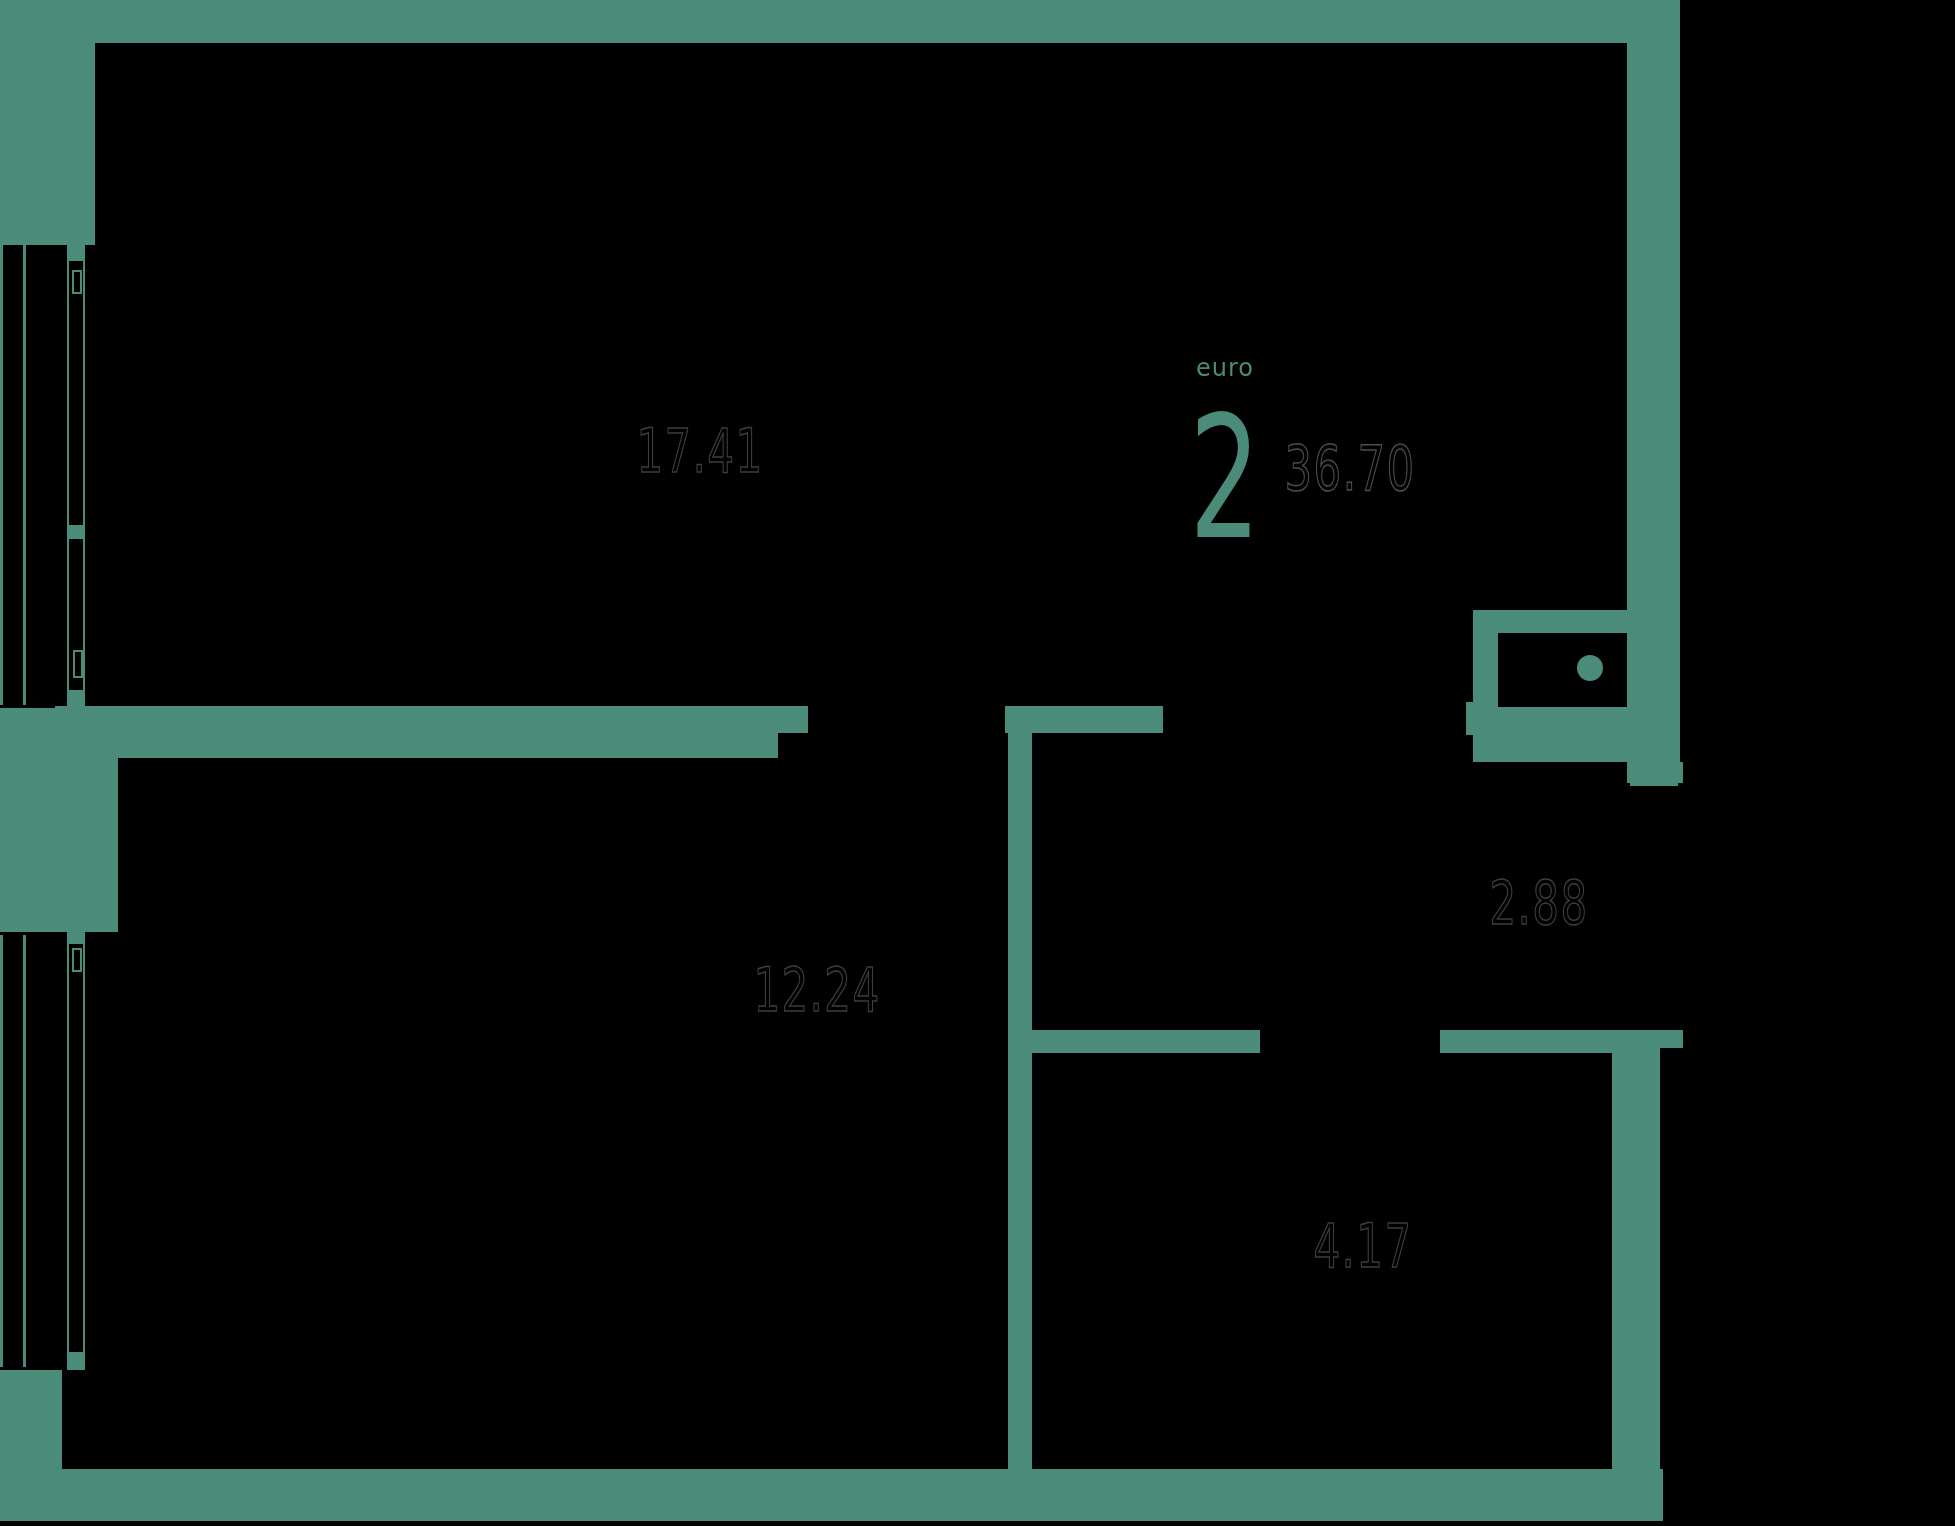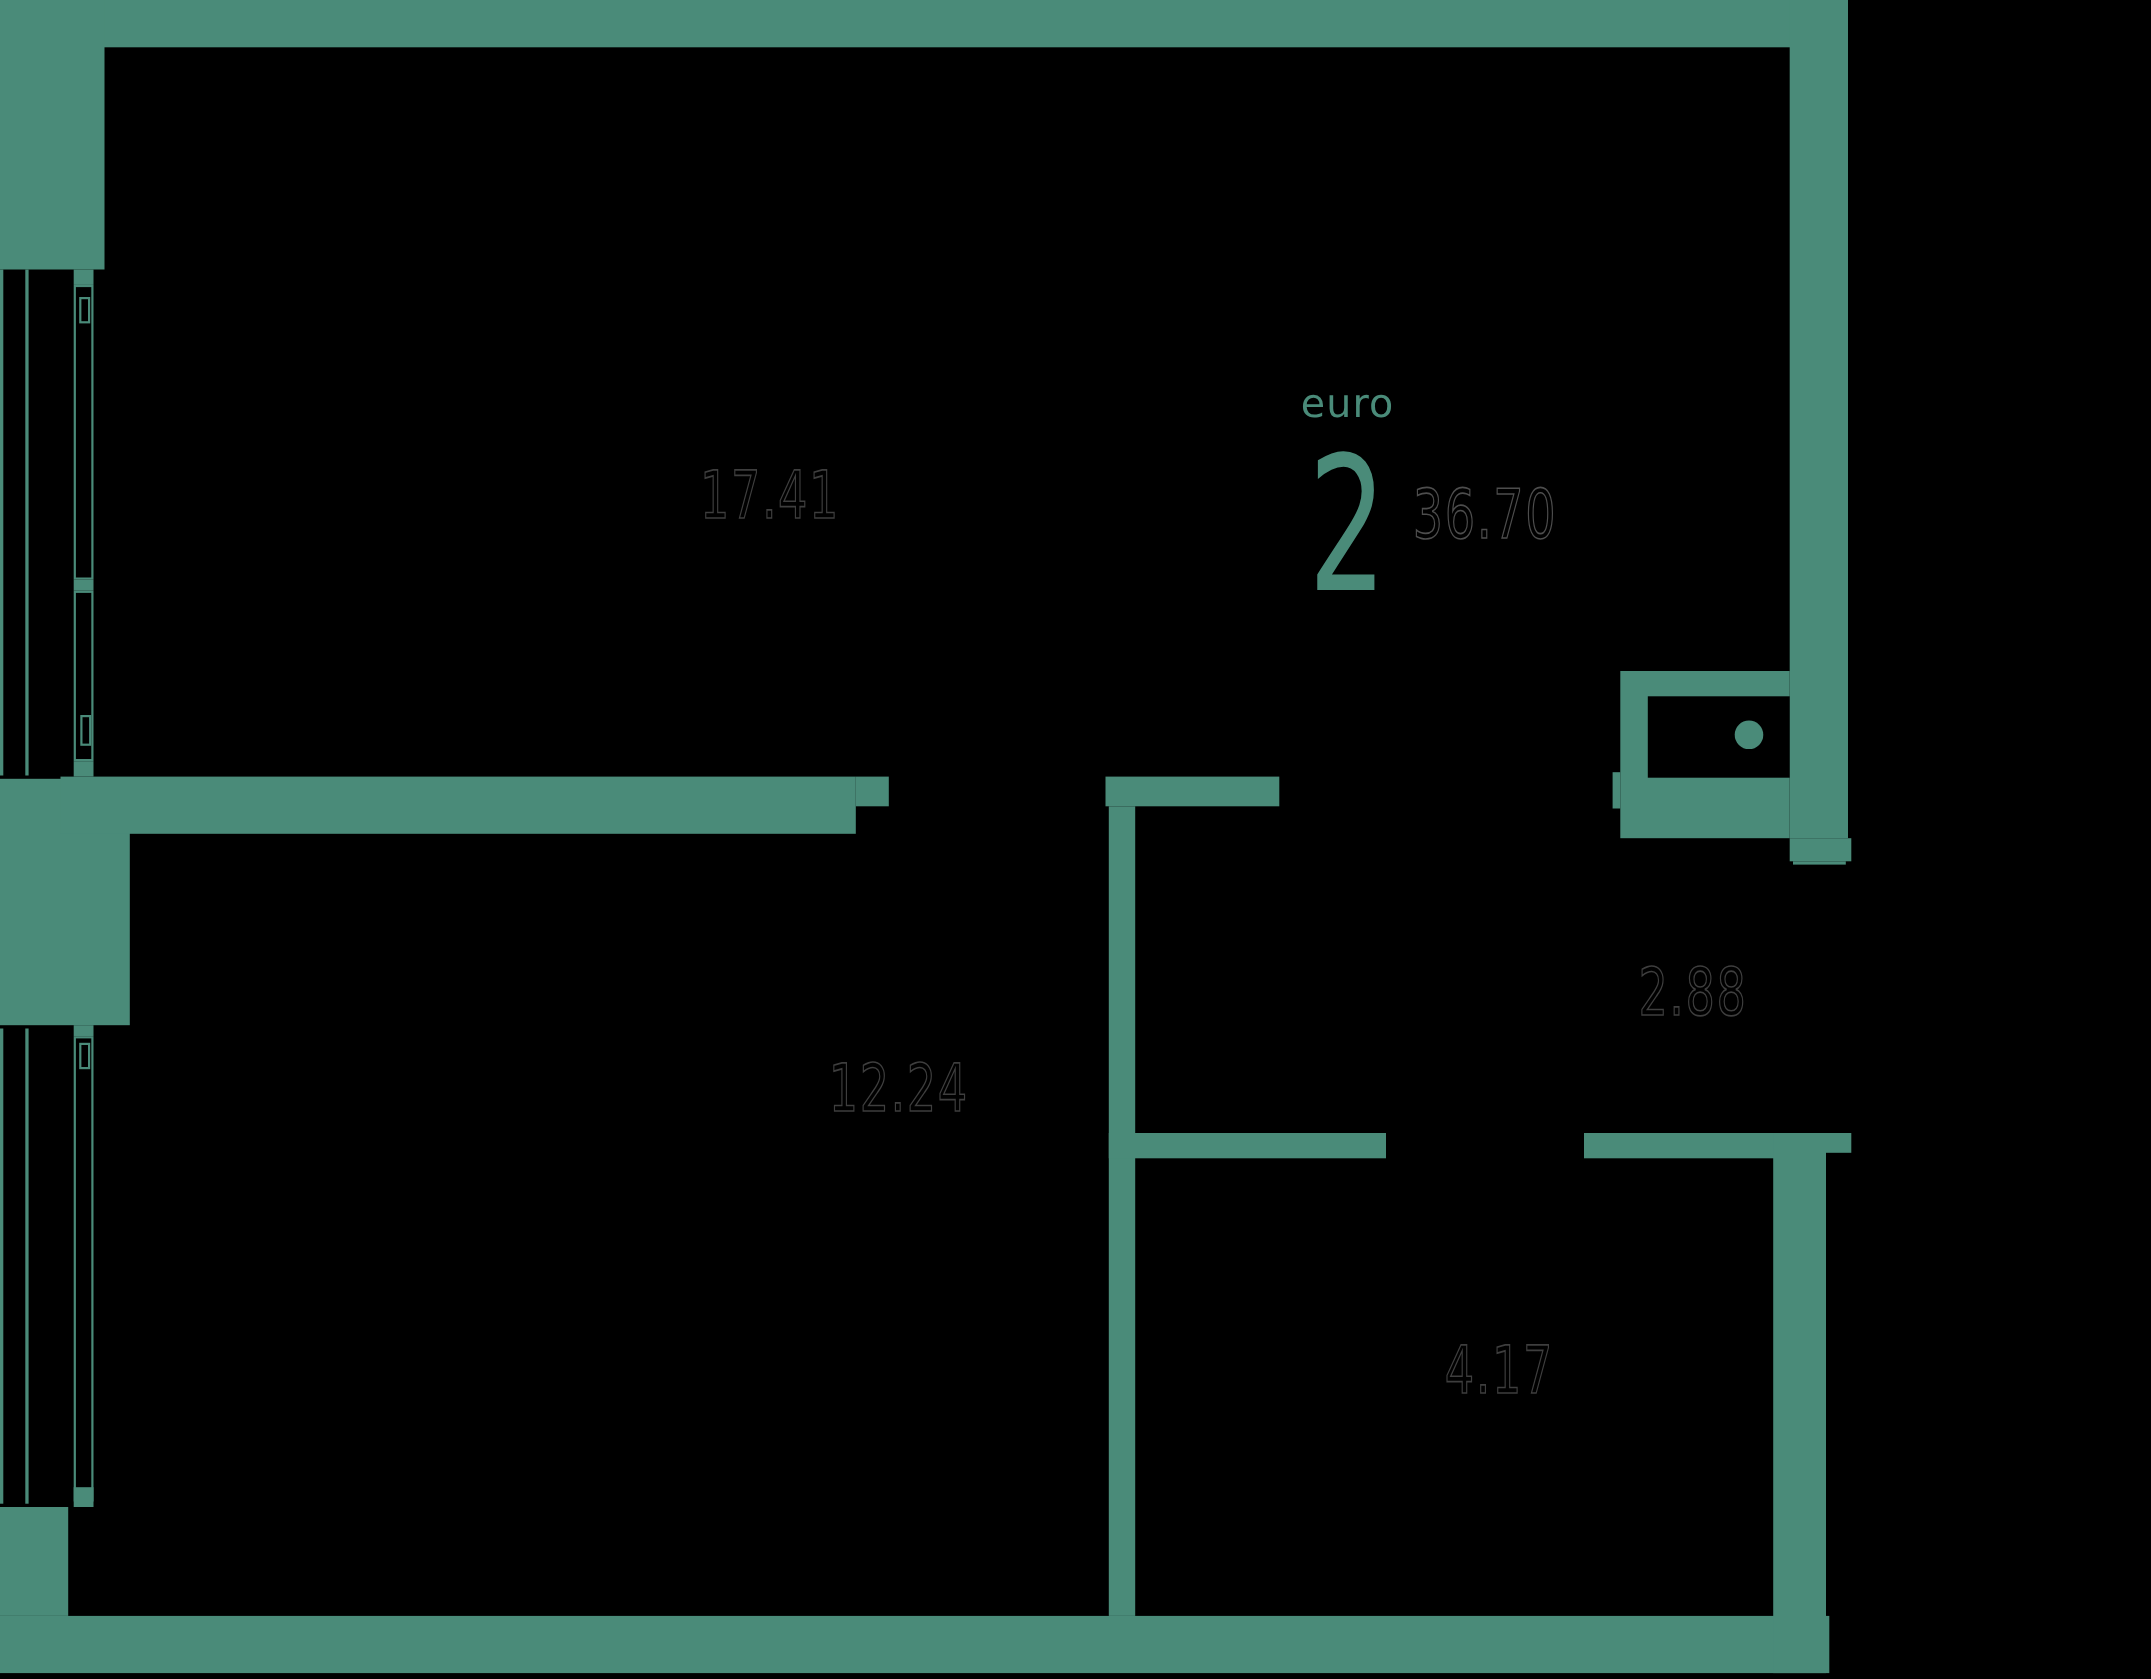--- a/index.html
+++ b/index.html
@@ -28,21 +28,21 @@
   }
   .total-label{
     position:absolute;white-space:nowrap;
     font-size:62px;font-weight:500;letter-spacing:2px;
     color:var(--background);
     -webkit-text-stroke:1.5px var(--total-area-outline);
     transform:translate(-50%,-50%) scaleX(0.70);
   }
   .euro-label{
     position:absolute;white-space:nowrap;
-    font-size:36px;font-weight:500;letter-spacing:1px;
+    font-size:24px;font-weight:500;letter-spacing:1px;
     color:var(--wall);
     transform:translate(-50%,-50%);
   }
   .big-num{
     position:absolute;white-space:nowrap;
     font-size:170px;font-weight:400;
     color:var(--wall);
     transform:translate(-50%,-50%) scaleX(0.66);
   }
 </style>

